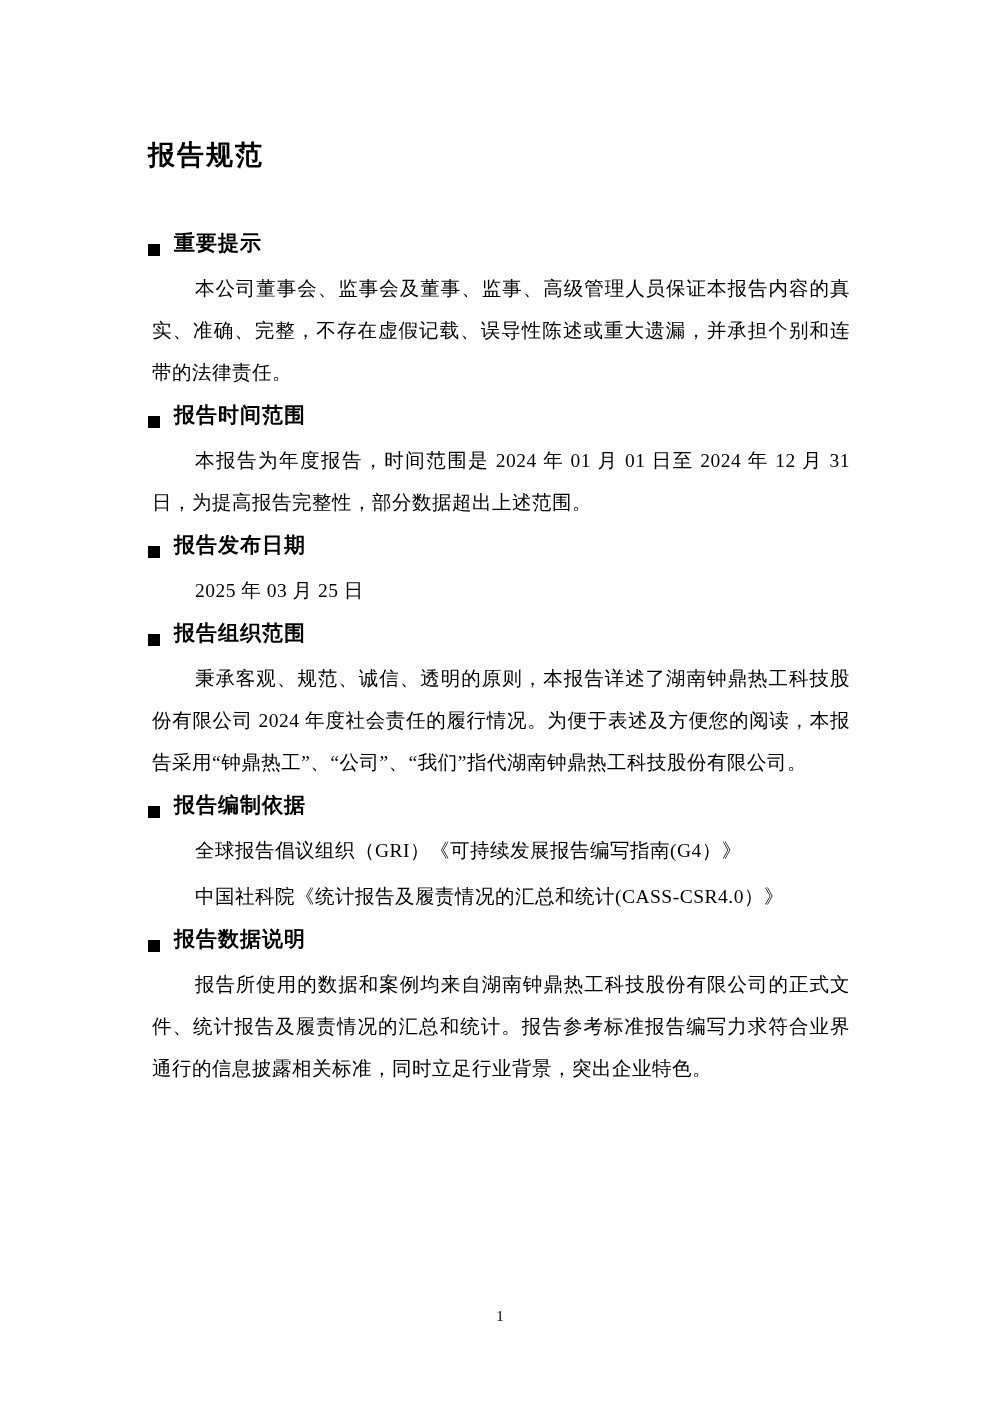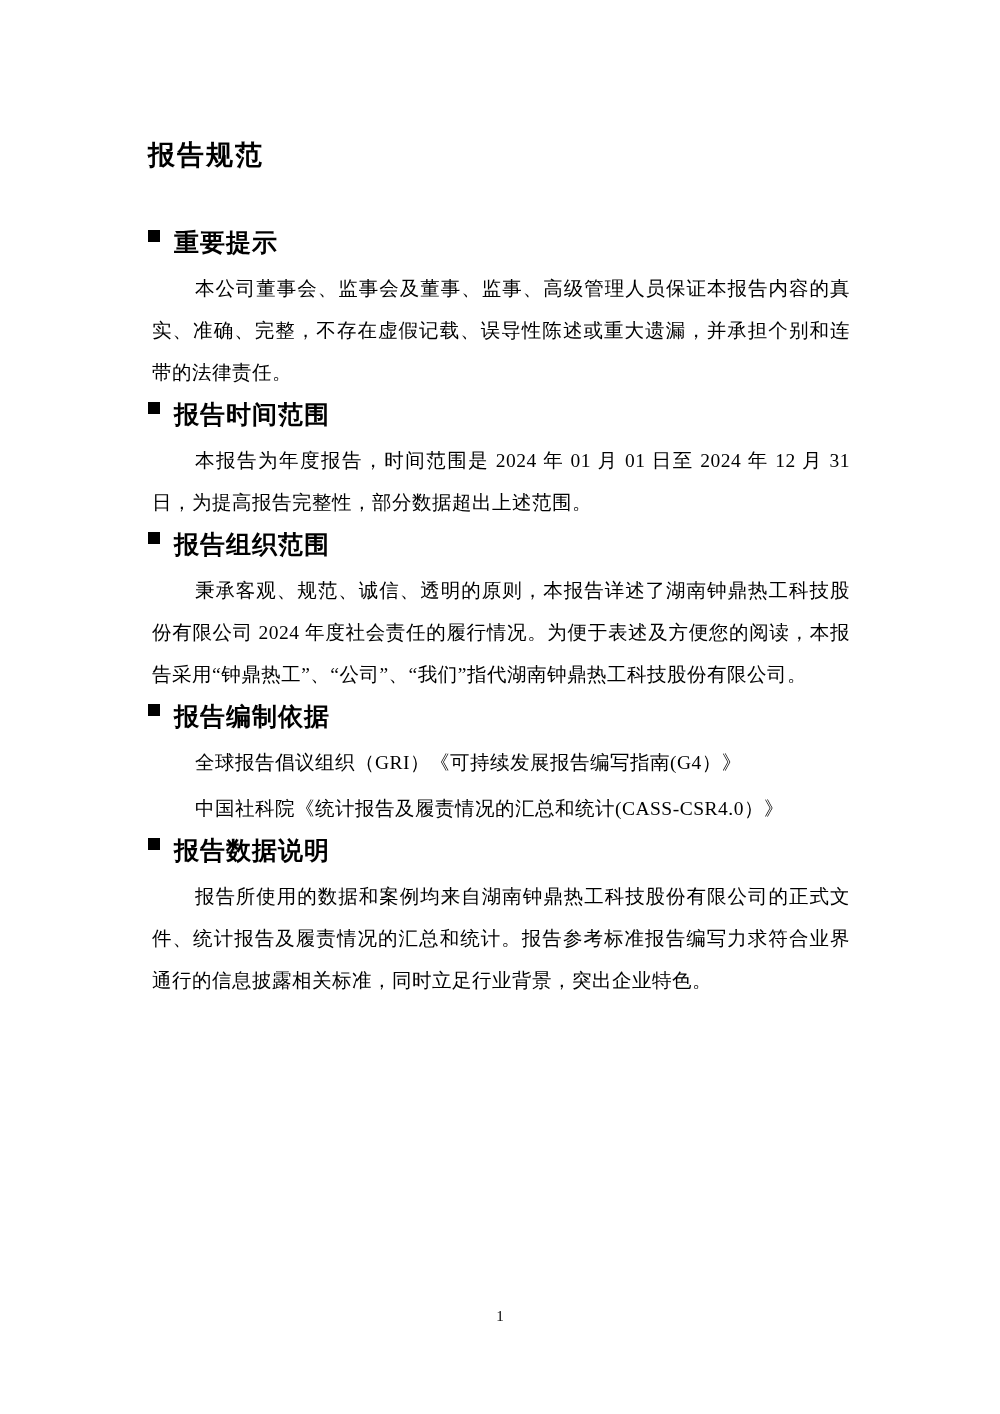--- a/index.html
+++ b/index.html
@@ -25,25 +25,25 @@
     line-height: 34px;
     font-weight: bold;
     letter-spacing: 2px;
   }
   section.sec {
     margin: 0;
     padding: 0;
   }
   .sec-head {
     margin: 8px 0 12px 0;
-    font-size: 25px;
+    font-size: 21px;
     line-height: 26px;
     font-weight: bold;
     display: flex;
-    align-items: flex-start;
+    align-items: flex-end;
     letter-spacing: 1px;
   }
   .bullet {
     display: inline-block;
     width: 12px;
     height: 12px;
     background: #000000;
     margin-right: 14px;
     flex: 0 0 auto;
   }
@@ -85,20 +85,27 @@
   </section>
 
   <section class="sec">
     <div class="sec-head">
       <span class="bullet"></span>
       <span>报告时间范围</span>
     </div>
     <p class="body">本报告为年度报告，时间范围是 2024 年 01 月 01 日至 2024 年 12 月 31 日，为提高报告完整性，部分数据超出上述范围。</p>
   </section>
 
+  <section class="sec">
+    <div class="sec-head">
+      <span class="bullet"></span>
+      <span>报告发布日期</span>
+    </div>
+    <p class="body no-justify">2025 年 03 月 25 日</p>
+  </section>
 
   <section class="sec">
     <div class="sec-head">
       <span class="bullet"></span>
       <span>报告组织范围</span>
     </div>
     <p class="body">秉承客观、规范、诚信、透明的原则，本报告详述了湖南钟鼎热工科技股份有限公司 2024 年度社会责任的履行情况。为便于表述及方便您的阅读，本报告采用“钟鼎热工”、“公司”、“我们”指代湖南钟鼎热工科技股份有限公司。</p>
   </section>
 
   <section class="sec">

